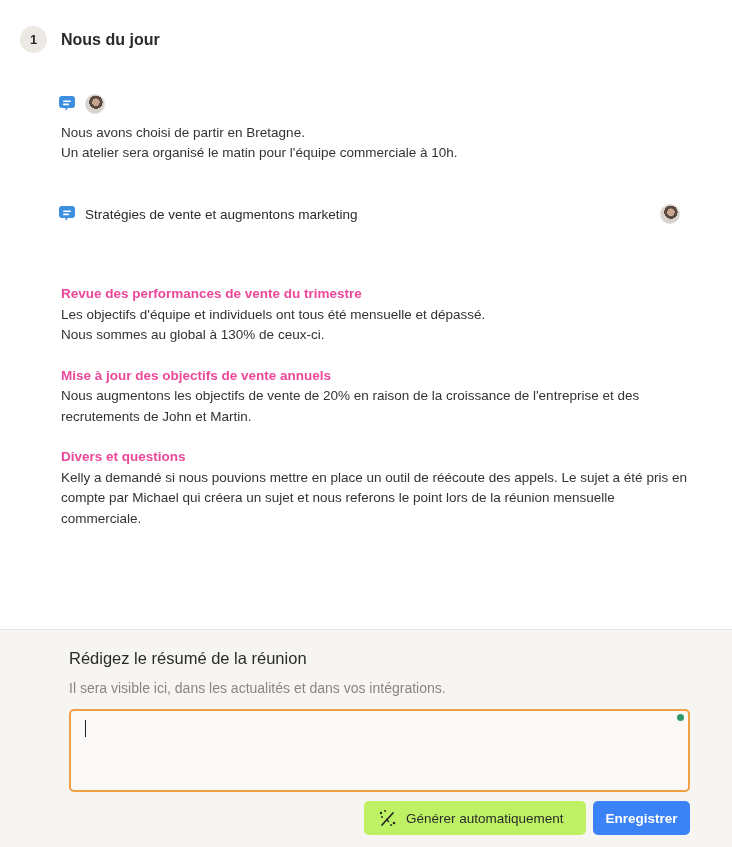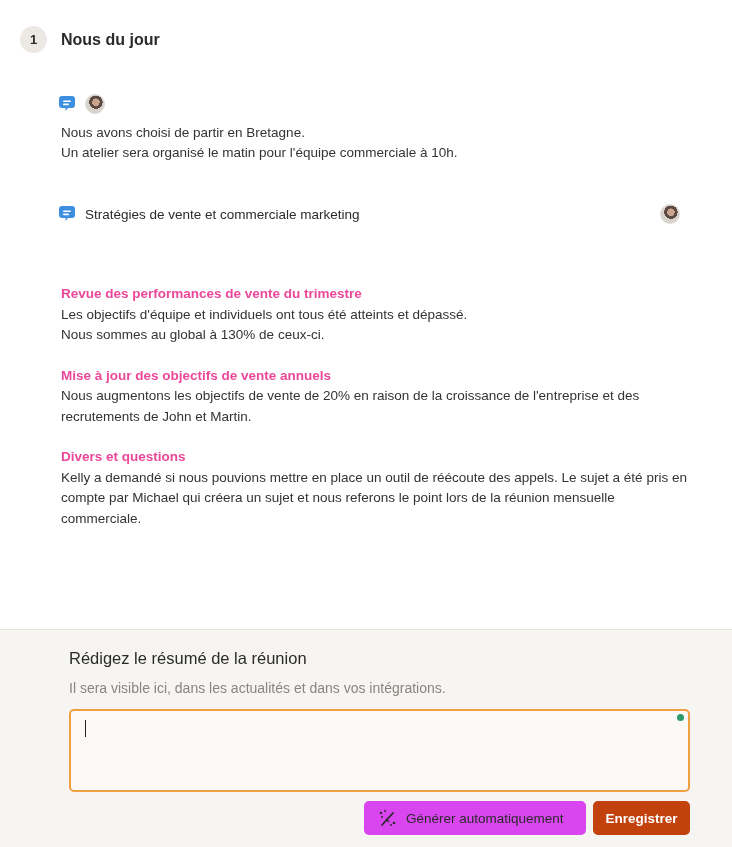--- a/index.html
+++ b/index.html
@@ -21,23 +21,23 @@
   .note-block { margin-bottom: 20px; }
   .note-title { font-weight: bold; color: #ec4899; }
 
   .footer { position: absolute; left: 0; top: 629px; width: 732px; height: 218px; background: #f7f5f2; border-top: 1px solid #e6e2de; }
   .footer-title { position: absolute; left: 69px; top: 19px; font-size: 16.5px; font-weight: normal; color: #2b2b2b; }
   .footer-sub { position: absolute; left: 69px; top: 50px; font-size: 14px; color: #8a8580; }
   .summary-box { position: absolute; left: 69px; top: 79px; width: 621px; height: 83px; border: 2px solid #f0a040; border-radius: 5px; background: #faf9f7; }
   .caret { position: absolute; left: 14px; top: 9px; width: 1px; height: 17px; background: #222; }
   .status-dot { position: absolute; right: 4px; top: 3px; width: 7px; height: 7px; border-radius: 50%; background: #2e9a6a; }
 
-  .btn-generate { position: absolute; left: 364px; top: 171px; width: 222px; height: 34px; border-radius: 5px; background: #d946ef; display: flex; align-items: center; padding-left: 14px; font-size: 13.5px; color: #2b2b2b; cursor: pointer; }
+  .btn-generate { position: absolute; left: 364px; top: 171px; width: 222px; height: 34px; border-radius: 5px; background: #bef264; display: flex; align-items: center; padding-left: 14px; font-size: 13.5px; color: #2b2b2b; cursor: pointer; }
   .btn-generate svg { margin-right: 8px; }
-  .btn-save { position: absolute; left: 593px; top: 171px; width: 97px; height: 34px; border-radius: 5px; background: #c2410c; color: #fff; font-size: 13.5px; font-weight: bold; display: flex; align-items: center; justify-content: center; cursor: pointer; }
+  .btn-save { position: absolute; left: 593px; top: 171px; width: 97px; height: 34px; border-radius: 5px; background: #3b82f6; color: #fff; font-size: 13.5px; font-weight: bold; display: flex; align-items: center; justify-content: center; cursor: pointer; }
 </style>
 </head>
 <body>
 
 <div class="section-header">
   <div class="step-num">1</div>
   <div class="section-title">Nous du jour</div>
 </div>
 
 <div class="topic" style="top:94px;">
@@ -55,29 +55,29 @@
   </div>
 </div>
 
 <div class="topic" style="top:204px;">
   <div class="topic-head">
     <svg class="topic-icon" viewBox="0 0 18 18">
       <path d="M4 1h10a3 3 0 0 1 3 3v6a3 3 0 0 1-3 3h-4l-2.5 3v-3H4a3 3 0 0 1-3-3V4a3 3 0 0 1 3-3z" fill="#3d8fe0"></path>
       <rect x="5" y="5.5" width="8" height="1.6" rx="0.8" fill="#fff"></rect>
       <rect x="5" y="8.6" width="6" height="1.6" rx="0.8" fill="#fff"></rect>
     </svg>
-    <span class="topic-title">Stratégies de vente et commerciale marketing</span>
+    <span class="topic-title">Stratégies de vente et augmentons marketing</span>
     <div class="avatar"></div>
   </div>
 </div>
 
 <div class="notes">
   <div class="note-block">
     <div class="note-title">Revue des performances de vente du trimestre</div>
-    <div>Les objectifs d'équipe et individuels ont tous été atteints et dépassé.</div>
+    <div>Les objectifs d'équipe et individuels ont tous été mensuelle et dépassé.</div>
     <div>Nous sommes au global à 130% de ceux-ci.</div>
   </div>
   <div class="note-block">
     <div class="note-title">Mise à jour des objectifs de vente annuels</div>
     <div>Nous augmentons les objectifs de vente de 20% en raison de la croissance de l'entreprise et des recrutements de John et Martin.</div>
   </div>
   <div class="note-block">
     <div class="note-title">Divers et questions</div>
     <div>Kelly a demandé si nous pouvions mettre en place un outil de réécoute des appels. Le sujet a été pris en compte par Michael qui créera un sujet et nous referons le point lors de la réunion mensuelle commerciale.</div>
   </div>

